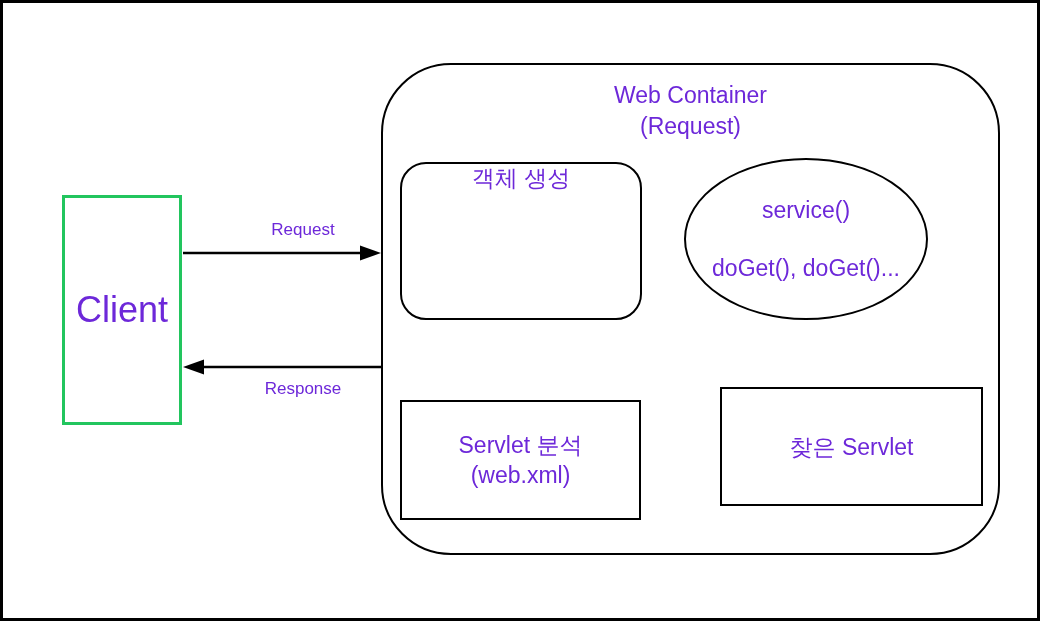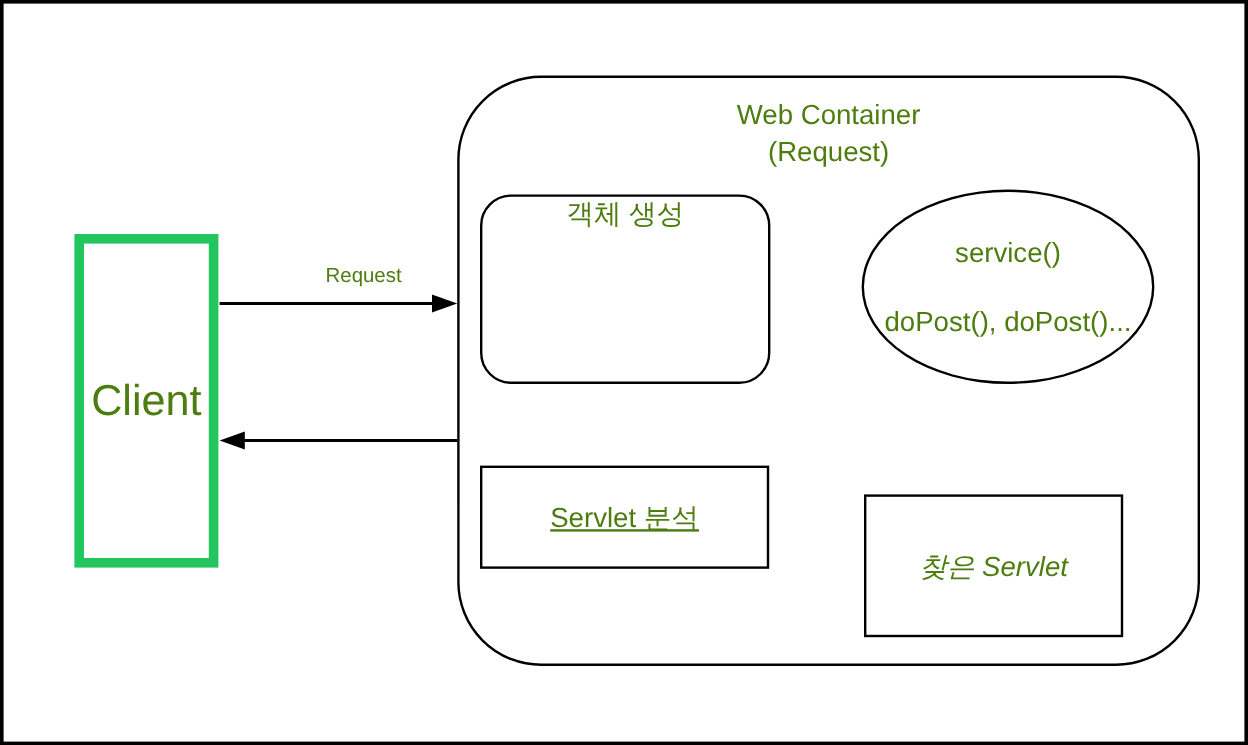--- a/index.html
+++ b/index.html
@@ -6,35 +6,35 @@
     margin: 0;
     padding: 0;
     background: #ffffff;
     font-family: "Liberation Sans", "DejaVu Sans", sans-serif;
   }
   .canvas {
     position: relative;
     width: 1040px;
     height: 621px;
     background: #ffffff;
-    color: #4d7c0f;
+    color: #6d28d9;
     overflow: hidden;
   }
   .frame {
     position: absolute;
     inset: 0;
     border: 3px solid #000000;
     pointer-events: none;
   }
   .abs { position: absolute; box-sizing: border-box; }
 
   
   .client-box {
-    left: 62px; top: 195px; width: 120px; height: 278px;
-    border: 8px solid #22c55e;
+    left: 62px; top: 195px; width: 120px; height: 230px;
+    border: 3px solid #22c55e;
     display: flex; align-items: center; justify-content: center;
     font-size: 36px;
     background: #ffffff;
   }
 
   
   .web-container {
     left: 381px; top: 63px; width: 619px; height: 492px;
     border: 2.5px solid #000000;
     border-radius: 70px;
@@ -54,43 +54,43 @@
     border-radius: 26px;
     background: #ffffff;
     display: flex; flex-direction: row;
     align-items: flex-start; justify-content: center;
     font-size: 23px; line-height: 28px;
     text-align: center;
   }
 
   
   .service-ellipse {
-    left: 718px; top: 158px; width: 244px; height: 162px;
+    left: 684px; top: 158px; width: 244px; height: 162px;
     border: 2.5px solid #000000;
     border-radius: 50%;
     background: #ffffff;
     display: flex; flex-direction: column;
     align-items: center; justify-content: center;
     gap: 30px;
     font-size: 23px; line-height: 28px;
     text-align: center;
     white-space: nowrap;
   }
 
   
   .rect-node {
     border: 2.5px solid #000000;
     background: #ffffff;
     display: flex; flex-direction: column;
     align-items: center; justify-content: center;
     font-size: 23px; line-height: 30px;
     text-align: center;
   }
-  .servlet-analysis { left: 400px; top: 388px; width: 241px; height: 86px; text-decoration: underline; }
-  .found-servlet   { left: 720px; top: 412px; width: 216px; height: 119px; font-style: italic; }
+  .servlet-analysis { left: 400px; top: 400px; width: 241px; height: 120px; }
+  .found-servlet   { left: 720px; top: 387px; width: 263px; height: 119px; }
 
   
   .edge-label {
     left: 182px; width: 194px;
     text-align: center;
     font-size: 17px; line-height: 28px; margin-left: 24px;
   }
   .request-label  { top: 216px; }
   .response-label { top: 375px; }
 
@@ -138,32 +138,34 @@
   <div class="abs container-title">
     <div>Web Container</div>
     <div>(Request)</div>
   </div>
 
   <div class="abs client-box">
     <span>Client</span>
   </div>
 
   <div class="abs edge-label request-label">Request</div>
+  <div class="abs edge-label response-label">Response</div>
 
   <div class="abs object-creation">
     <div>객체 생성</div>
   </div>
 
   <div class="abs service-ellipse">
     <div>service()</div>
-    <div>doPost(), doPost()...</div>
+    <div>doGet(), doGet()...</div>
   </div>
 
   <div class="abs rect-node servlet-analysis">
     <div>Servlet 분석</div>
+    <div>(web.xml)</div>
   </div>
 
   <div class="abs rect-node found-servlet">
     <div>찾은 Servlet</div>
   </div>
 
   <div class="frame"></div>
 </div>
 
 </body></html>

